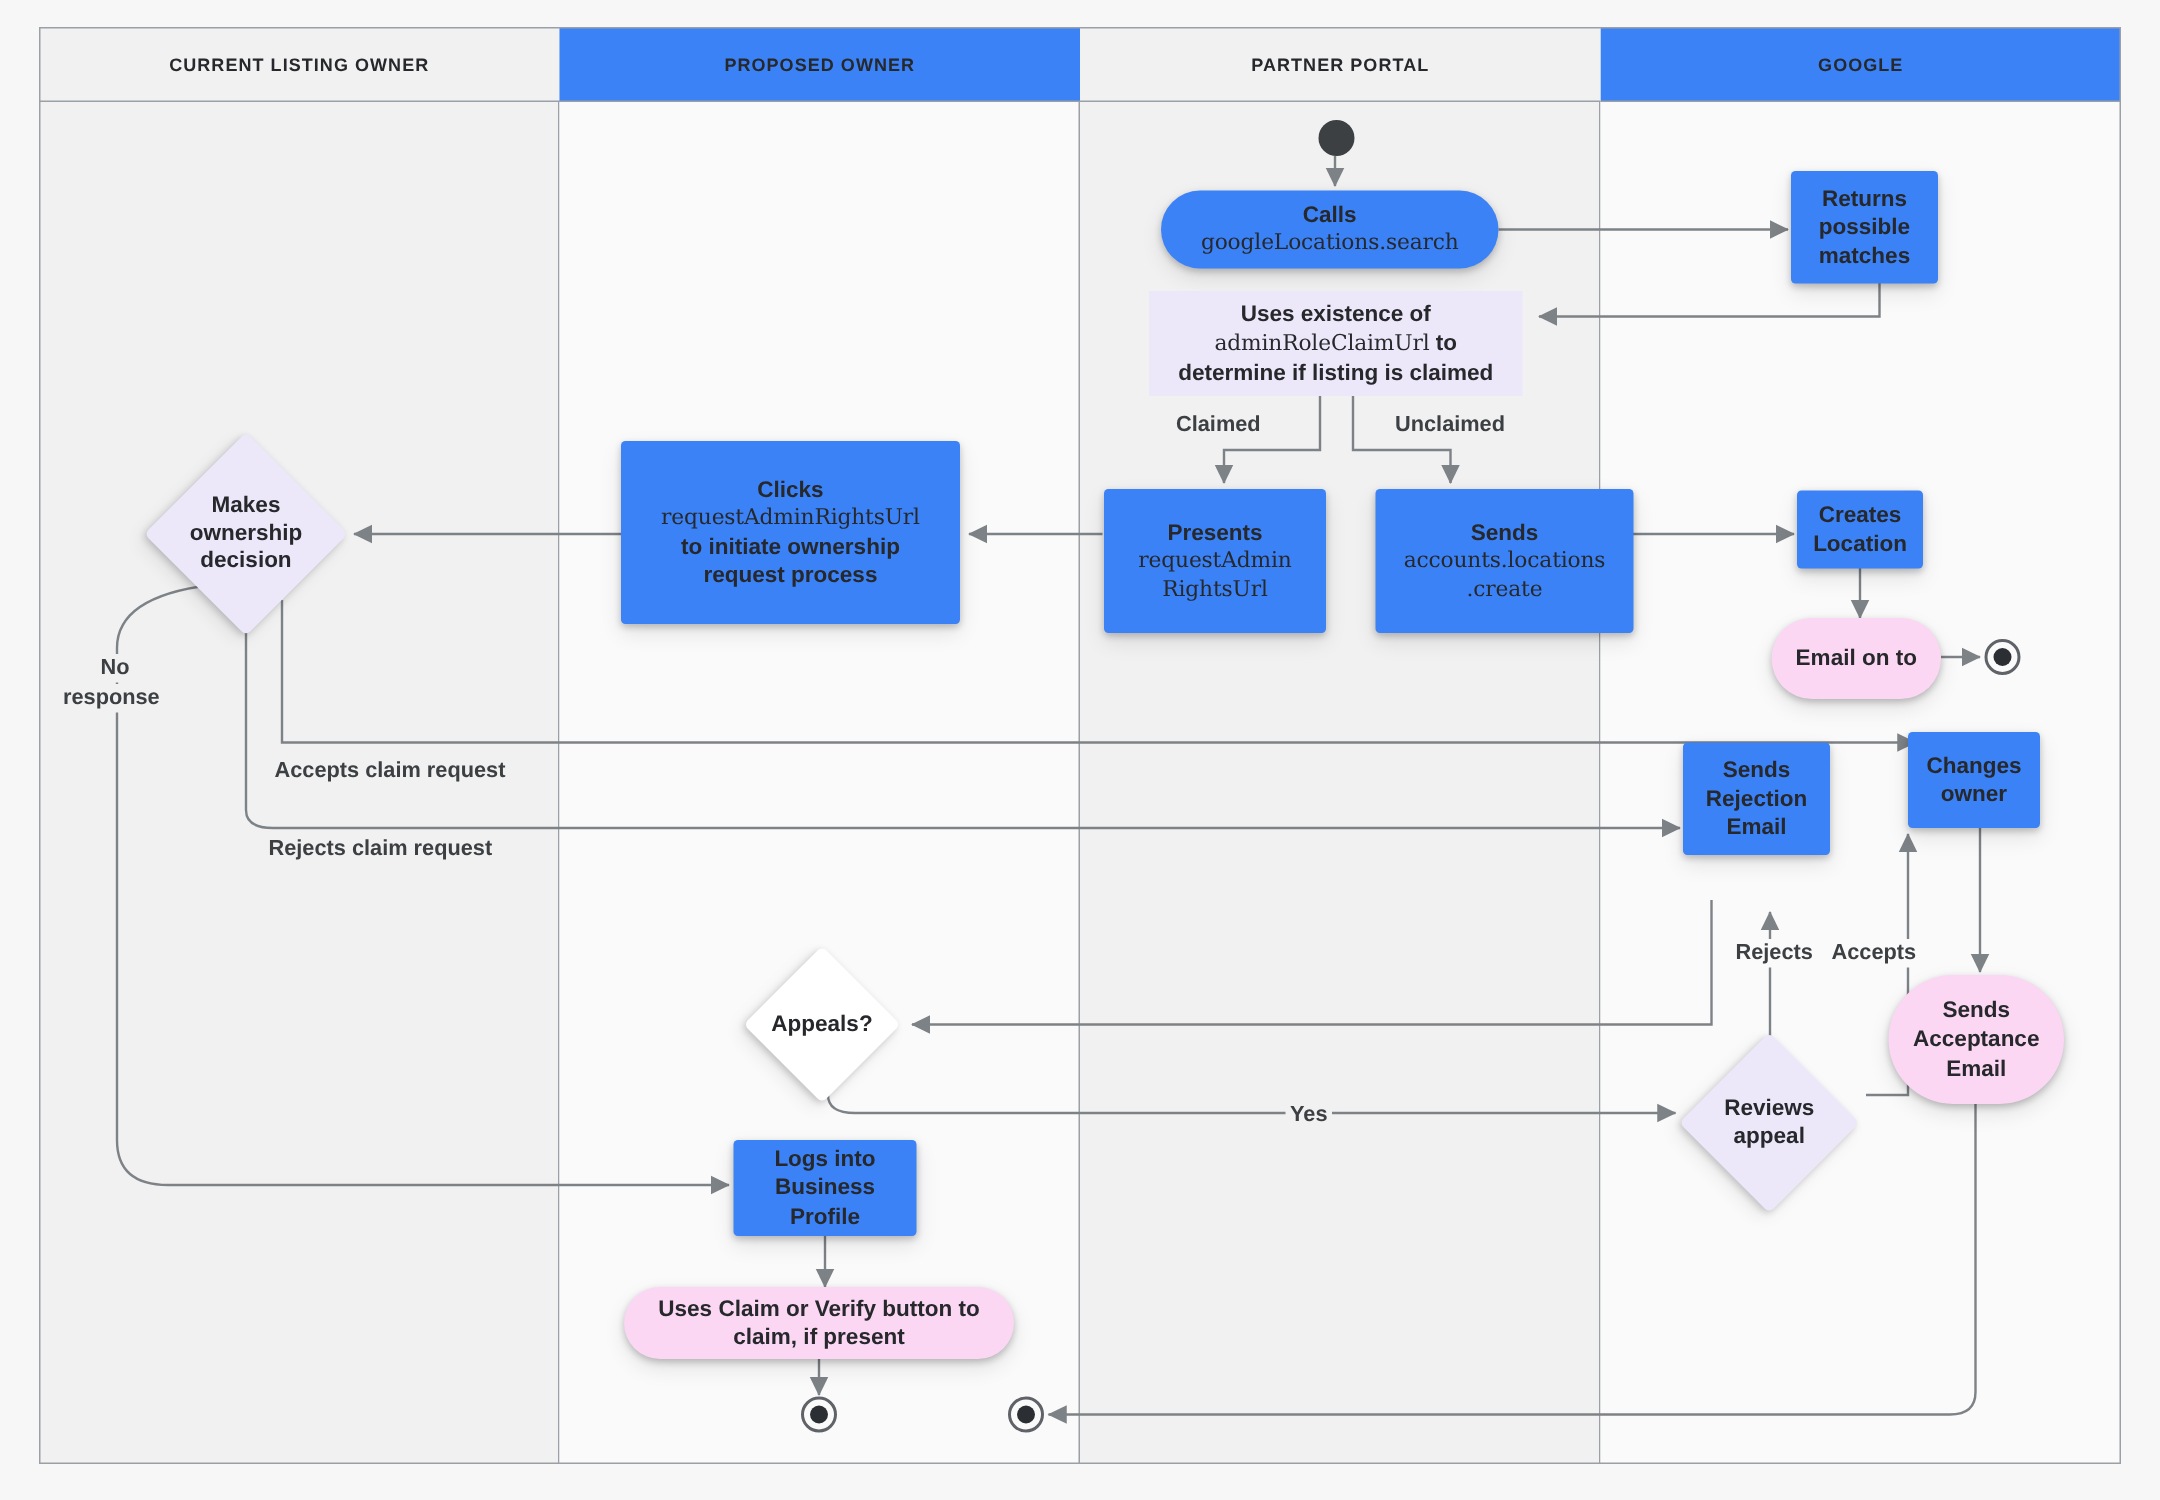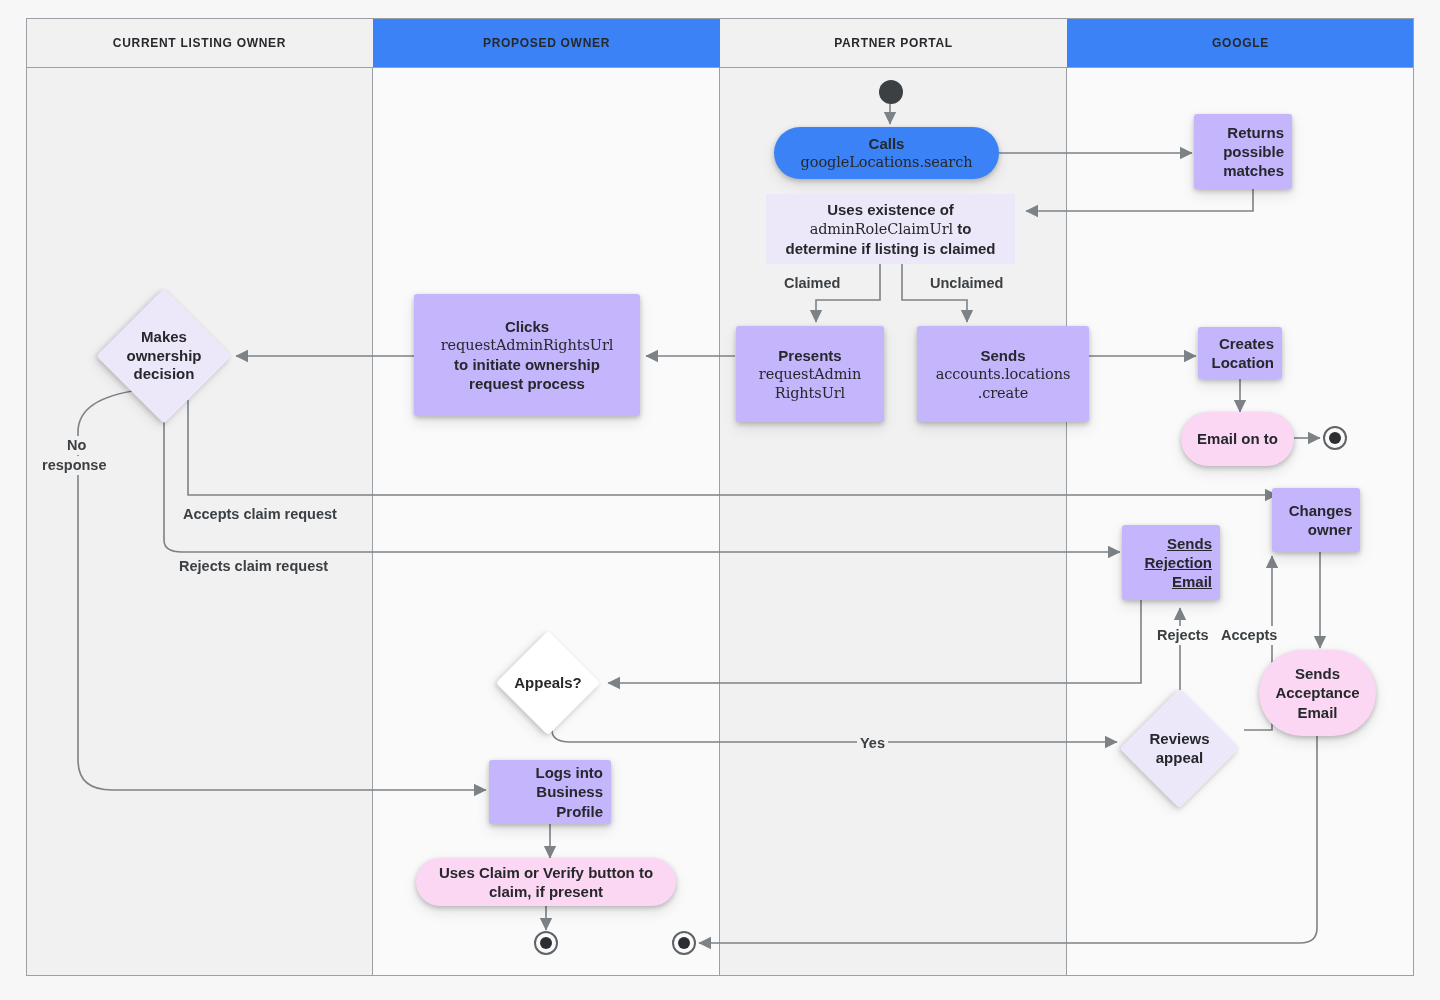--- a/index.html
+++ b/index.html
@@ -15,21 +15,21 @@
     border-bottom:1px solid #9aa0a6;display:flex;align-items:center;justify-content:center;}
   .lane-head.dark{background:#f1f1f2;}
   .lane-head.light{background:#3b82f6;}
   .lane-head span{font-size:12px;font-weight:700;letter-spacing:.7px;color:#26282b;}
   #swimborder{position:absolute;left:26px;top:18px;width:1388px;height:958px;
     border:1px solid #9aa0a6;box-sizing:border-box;pointer-events:none;}
   svg.edges{position:absolute;left:0;top:0;width:1440px;height:1000px;overflow:visible;}
   .node{position:absolute;box-sizing:border-box;display:flex;align-items:center;
     justify-content:center;text-align:center;color:#26282b;font-size:15px;font-weight:700;
     line-height:1.28;padding:6px 8px;}
-  .rect{background:#c4b5fd;border-radius:3px;box-shadow:0 2px 5px rgba(0,0,0,.22),0 6px 14px rgba(0,0,0,.10);text-align:right;}
+  .rect{background:#3b82f6;border-radius:3px;box-shadow:0 2px 5px rgba(0,0,0,.22),0 6px 14px rgba(0,0,0,.10);}
   .pill{border-radius:999px;box-shadow:0 2px 5px rgba(0,0,0,.22),0 6px 14px rgba(0,0,0,.10);}
   .plain{box-shadow:none;}
   .cyan{background:#3b82f6;}
   .lav{background:#ece8fa;}
   .pink{background:#fbd7f3;}
   .mono{font-family:"DejaVu Serif", serif;font-weight:400;font-size:14.5px;letter-spacing:-.1px;}
   .diamond{position:absolute;display:flex;align-items:center;justify-content:center;}
   .diamond .dshape{position:absolute;left:0;top:0;width:100%;height:100%;
     transform:rotate(45deg);border-radius:4px;
     box-shadow:0 2px 5px rgba(0,0,0,.18),0 6px 12px rgba(0,0,0,.08);}
@@ -179,21 +179,21 @@
 
   <span class="elabel bg" style="left:64px;top:436px;">No</span>
   <span class="elabel bg" style="left:39px;top:456px;">response</span>
   <span class="elabel bg" style="left:180px;top:505px;">Accepts claim request</span>
   <span class="elabel bg" style="left:176px;top:557px;">Rejects claim request</span>
 
   <div class="node rect" style="left:1272px;top:488px;width:88px;height:64px;">
     <span>Changes owner</span>
   </div>
 
-  <div class="node rect" style="left:1122px;top:525px;width:98px;height:75px;text-decoration:underline;">
+  <div class="node rect" style="left:1122px;top:495px;width:98px;height:75px;">
     <span>Sends Rejection Email</span>
   </div>
 
   <span class="elabel bgl" style="left:1154px;top:626px;">Rejects</span>
   <span class="elabel bgl" style="left:1218px;top:626px;">Accepts</span>
 
   <div class="node pill pink" style="left:1259px;top:650px;width:117px;height:86px;">
     <span>Sends Acceptance Email</span>
   </div>
 

